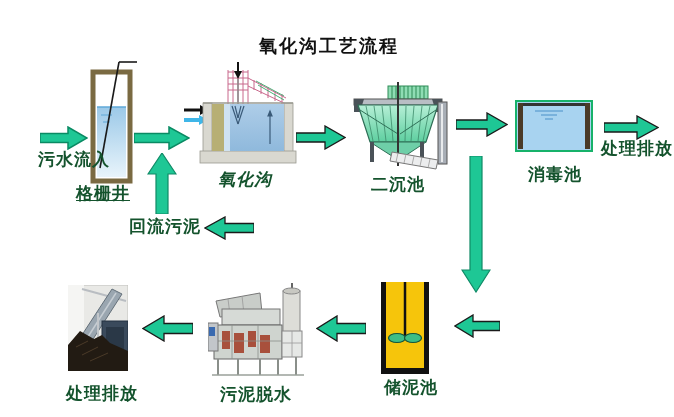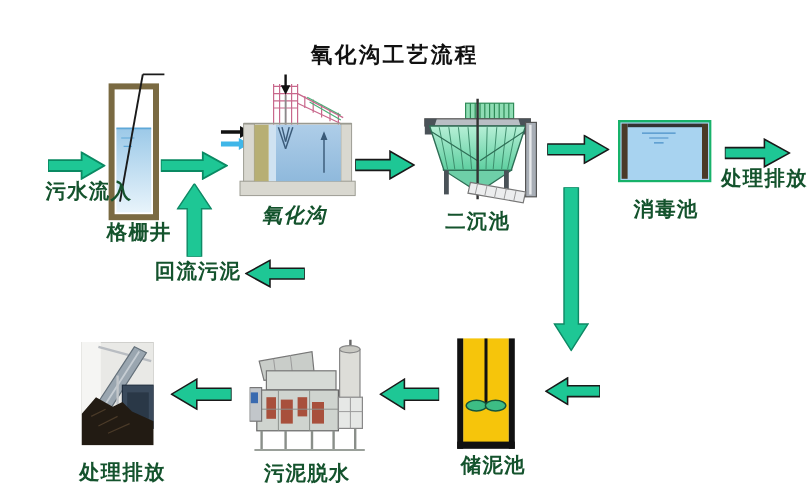--- a/index.html
+++ b/index.html
@@ -282,21 +282,21 @@
     <line x1="30" y1="28" x2="30" y2="56" stroke="#C2C6CA" stroke-width="2"></line>
 
     <rect x="34" y="36" width="26" height="36" fill="#3A4A5C" stroke="#223040" stroke-width="1"></rect>
     <rect x="38" y="42" width="18" height="22" fill="#2A3847"></rect>
 
     <polygon points="0,60 12,46 26,54 34,50 42,58 60,66 60,86 0,86" fill="#221B13"></polygon>
     <path d="M8,62 L20,56 M14,70 L30,62 M22,76 L40,68" stroke="#4A3A28" stroke-width="1" fill="none"></path>
   </svg>
 
   <div class="lbl" style="left:38px;top:151px;">污水流入</div>
-  <div class="lbl" style="left:89px;top:185px;">格栅井</div>
+  <div class="lbl" style="left:76px;top:185px;text-decoration:underline;">格栅井</div>
   <div class="lbl" style="left:218px;top:171px;font-style:italic;">氧化沟</div>
   <div class="lbl" style="left:371px;top:176px;text-align:center;">二沉池</div>
   <div class="lbl" style="left:528px;top:166px;">消毒池</div>
   <div class="lbl" style="left:601px;top:140px;">处理排放</div>
   <div class="lbl" style="left:129px;top:218px;">回流污泥</div>
   <div class="lbl" style="left:384px;top:379px;">储泥池</div>
   <div class="lbl" style="left:220px;top:386px;">污泥脱水</div>
   <div class="lbl" style="left:66px;top:385px;">处理排放</div>
 
 </div>

